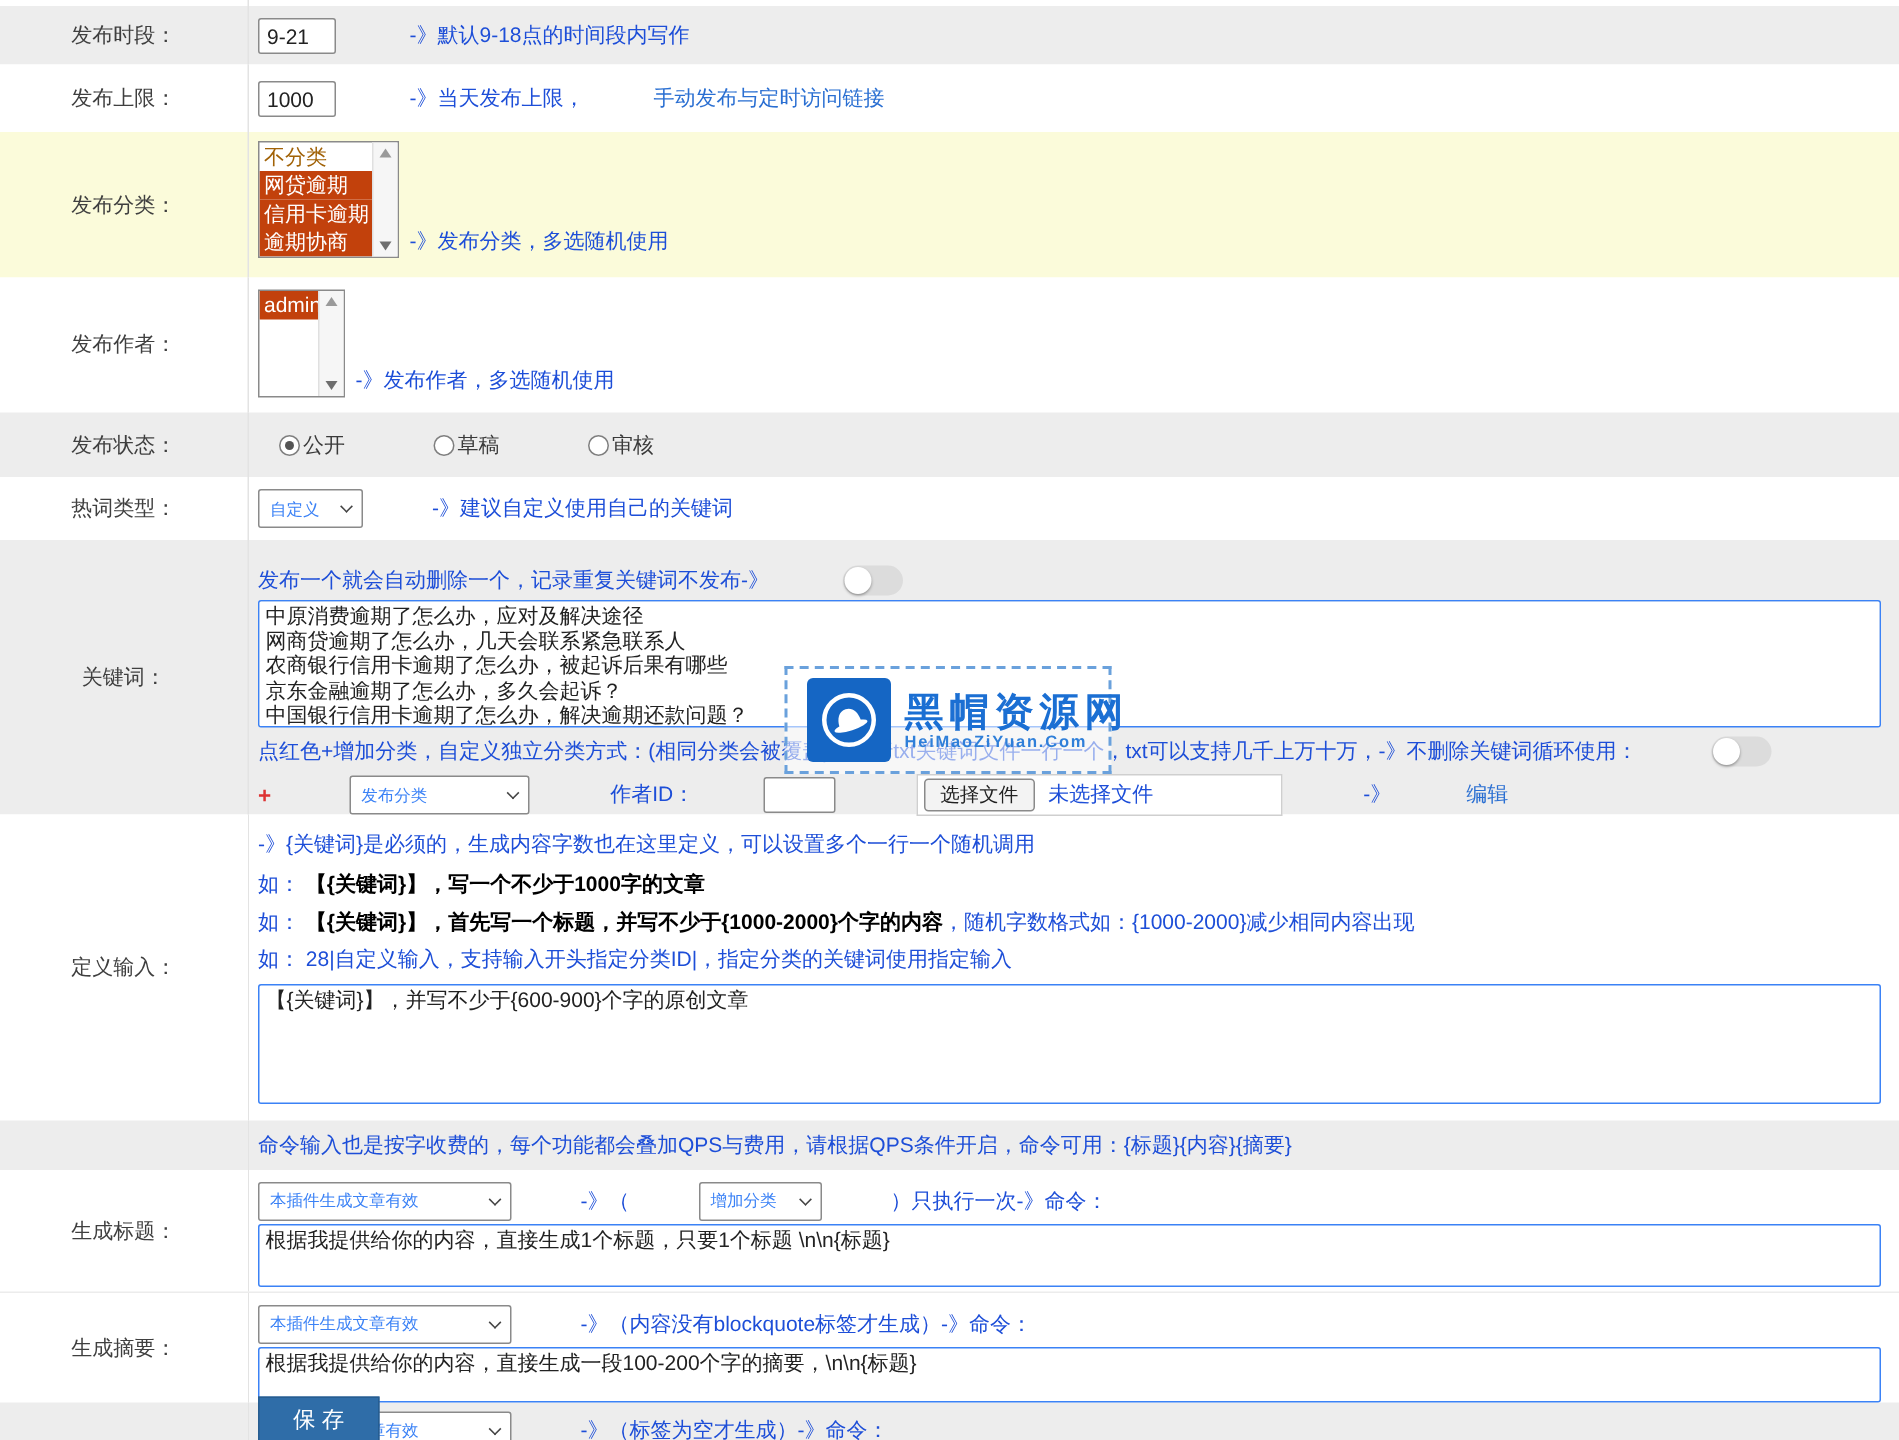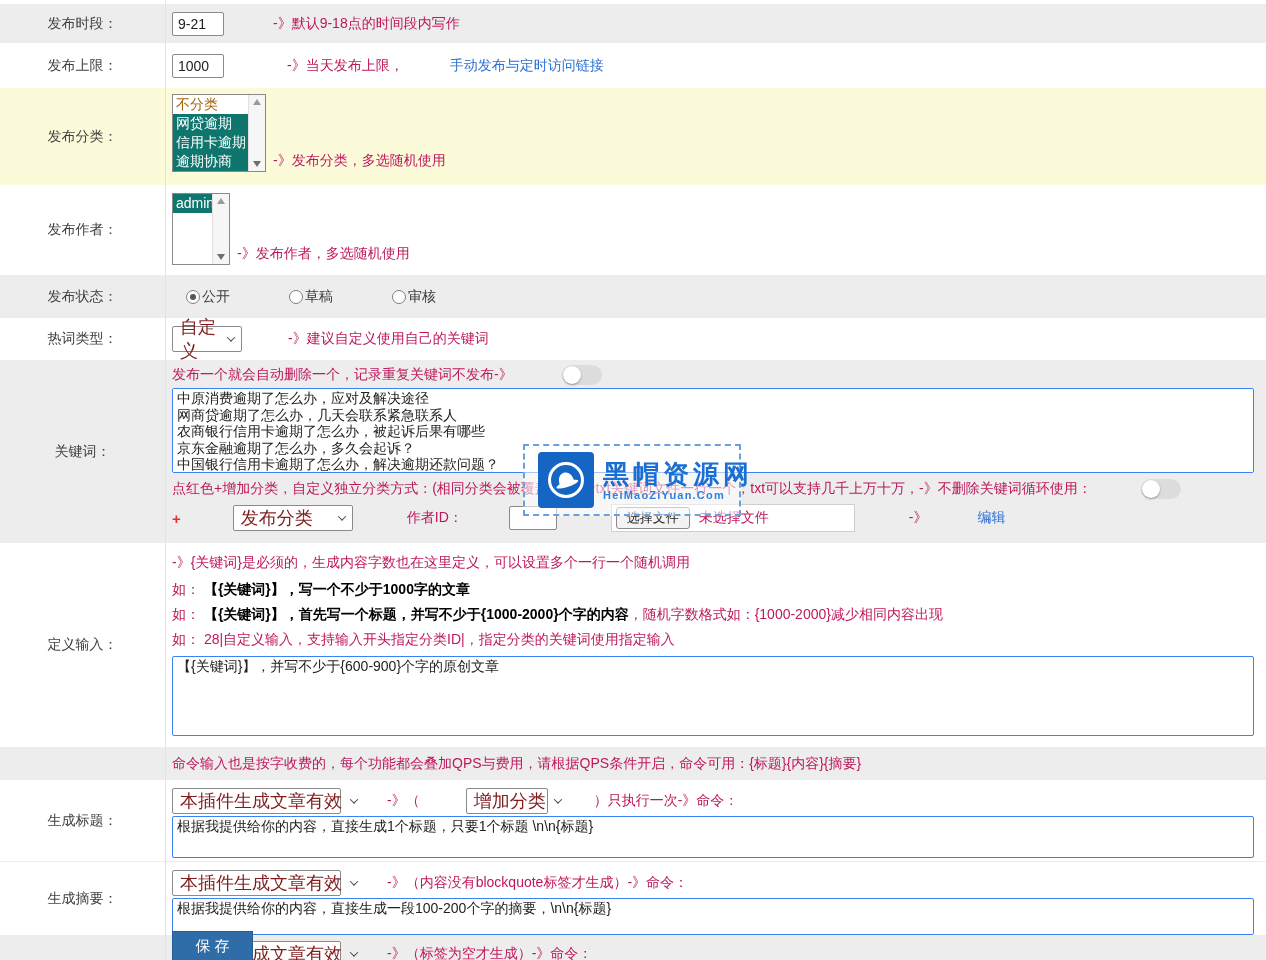--- a/index.html
+++ b/index.html
@@ -23,39 +23,39 @@
   .bg-white { background:#ffffff; }
   .bg-yellow { background:#fbfbda; }
 
   .ti {
     height:24px; border:1px solid #8a8a8a; border-radius:2px; background:#fff;
     font-family:"Liberation Sans",sans-serif; font-size:14px; padding:0 5px; color:#222;
   }
   .w50 { width:52px; }
   .w46 { width:48px; }
 
-  .desc { color:#be185d; }
+  .desc { color:#1d4ed8; }
   a.lnk { color:#2a6fd2; text-decoration:none; cursor:pointer; }
 
   
   .sel-box {
     display:inline-flex; align-items:center; justify-content:space-between;
     background:#fff; border:1px solid #8a8a8a; border-radius:2px; height:26px;
-    padding:0 7px; font-size:18px; color:#7f1d1d; vertical-align:middle; cursor:default;
+    padding:0 7px; font-size:11px; color:#3b82f6; vertical-align:middle; cursor:default;
   }
   .chev {
     width:6px; height:6px; border-right:1.7px solid #444; border-bottom:1.7px solid #444;
     transform:rotate(45deg) translate(-1px,-1px); flex:none; margin-left:9px;
   }
 
   
   .listbox { display:inline-flex; background:#fff; border:1px solid #8a8a8a; vertical-align:top; }
   .lb-opts { flex:1; overflow:hidden; }
   .lb-opt { font-size:14px; line-height:19px; padding:0 3px; white-space:nowrap; color:#a16207; }
-  .lb-opt.sel { background:#0f766e; color:#fff; }
+  .lb-opt.sel { background:#c2410c; color:#fff; }
   .lb-scroll {
     width:17px; flex:none; background:#f6f6f6; border-left:1px solid #e0e0e0;
     display:flex; flex-direction:column; justify-content:space-between; align-items:center; padding:4px 0;
   }
   .tri-up { width:0; height:0; border-left:4px solid transparent; border-right:4px solid transparent; border-bottom:6px solid #9a9a9a; }
   .tri-down { width:0; height:0; border-left:4px solid transparent; border-right:4px solid transparent; border-top:6px solid #6e6e6e; }
 
   
   .toggle {
     display:inline-block; width:40px; height:20px; background:#dcdcdc; border-radius:10px;
@@ -132,21 +132,21 @@
     <div class="content v-center">
       <input class="ti w50" value="9-21" style="">
       <span class="desc" style="margin-left:3px">-》默认9-18点的时间段内写作</span>
     </div>
   </div>
 
   <div class="row bg-white" style="height:45px">
     <div class="lbl">发布上限：</div>
     <div class="content v-center">
       <input class="ti w50" value="1000" style="">
-      <span class="desc" style="margin-left:17px">-》当天发布上限，</span>
+      <span class="desc" style="margin-left:3px">-》当天发布上限，</span>
       <a class="lnk">手动发布与定时访问链接</a>
     </div>
   </div>
 
   <div class="row bg-yellow" style="height:97px">
     <div class="lbl">发布分类：</div>
     <div class="content" style="display:flex; align-items:flex-end; padding-bottom:13px;">
       <div class="listbox" style="width:94px; height:78px;">
         <div class="lb-opts">
           <div class="lb-opt">不分类</div>
@@ -203,21 +203,21 @@
       <span class="sel-box" style="width:70px">
         <span>自定义</span>
         <span class="chev"></span>
       </span>
       <span class="desc">-》建议自定义使用自己的关键词</span>
     </div>
   </div>
 
   <div class="row bg-gray" style="height:183px">
     <div class="lbl">关键词：</div>
-    <div class="content" style="padding-top:4px">
+    <div class="content" style="padding-top:16px">
       <div class="line v-center" style="height:22px">
         <span class="desc">发布一个就会自动删除一个，记录重复关键词不发布-》</span>
         <span class="toggle"></span>
       </div>
       <textarea class="ta" style="height: 85px; margin-top: 2px;">中原消费逾期了怎么办，应对及解决途径
 网商贷逾期了怎么办，几天会联系紧急联系人
 农商银行信用卡逾期了怎么办，被起诉后果有哪些
 京东金融逾期了怎么办，多久会起诉？
 中国银行信用卡逾期了怎么办，解决逾期还款问题？</textarea>
       <div class="line v-center" style="height:22px; margin-top:5px">

